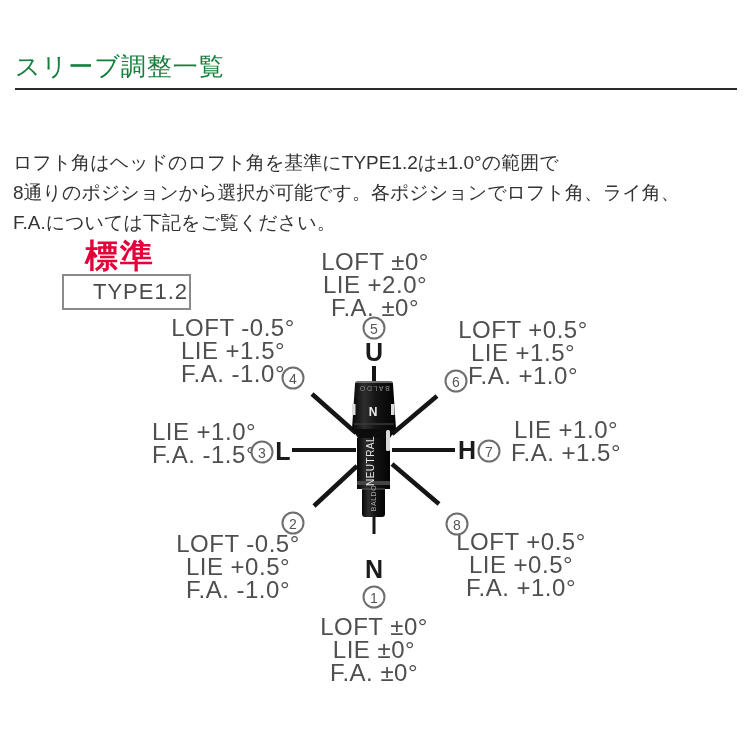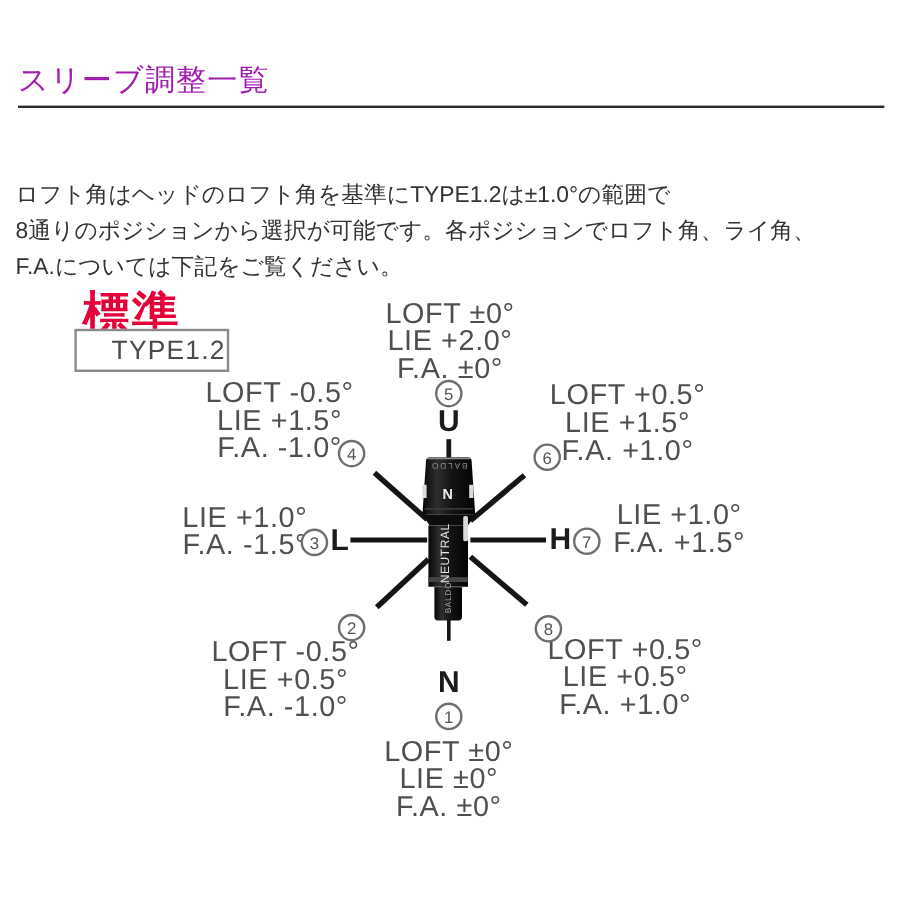--- a/index.html
+++ b/index.html
@@ -2,28 +2,28 @@
 <html><head>
 <meta charset="utf-8">
 <style>
   html,body{margin:0;padding:0;background:#fff;}
   .page{
     position:relative;width:750px;height:750px;background:#ffffff;overflow:hidden;
     font-family:"Liberation Sans","DejaVu Sans",sans-serif;color:#333;
   }
   .page-title{
     position:absolute;left:15px;top:50px;font-size:25px;font-weight:400;
-    color:#a21caf;letter-spacing:1px;margin:0;
+    color:#15803d;letter-spacing:1px;margin:0;
   }
   .title-divider{
     position:absolute;left:15px;top:88px;width:722px;height:2px;background:#2a2a2a;
   }
   .description{position:absolute;left:13px;top:100px;font-size:19px;line-height:30px;color:#333;margin-top:48px;}
   .standard-label{
-    position:absolute;left:69px;top:234px;font-size:39px;font-weight:bold;letter-spacing:2px;
+    position:absolute;left:85px;top:234px;font-size:33px;font-weight:bold;letter-spacing:2px;
   }
   .type-badge{
     position:absolute;left:62px;top:274px;width:97px;height:32px;
     border:2px solid #8a8a8a;display:flex;align-items:center;justify-content:center;
     font-size:22px;color:#4a4a4a;letter-spacing:1px;background:#fff;padding-left:28px;
   }
   .diagram-svg{position:absolute;left:0;top:0;width:750px;height:750px;}
   .pos-labels{
     position:absolute;transform:translateX(-50%);text-align:center;
     font-size:24px;line-height:23px;color:#4f4f4f;white-space:nowrap;letter-spacing:0.5px;

